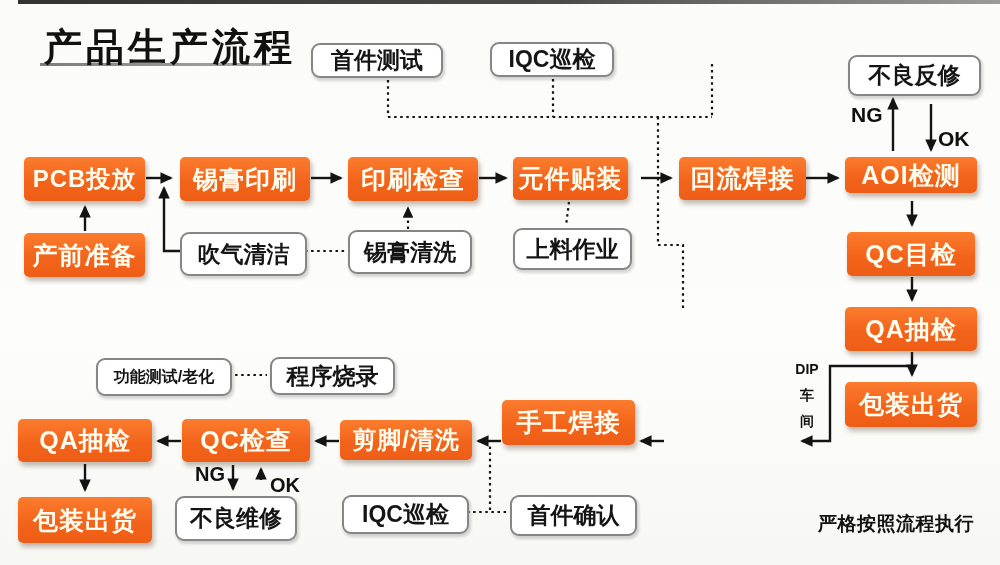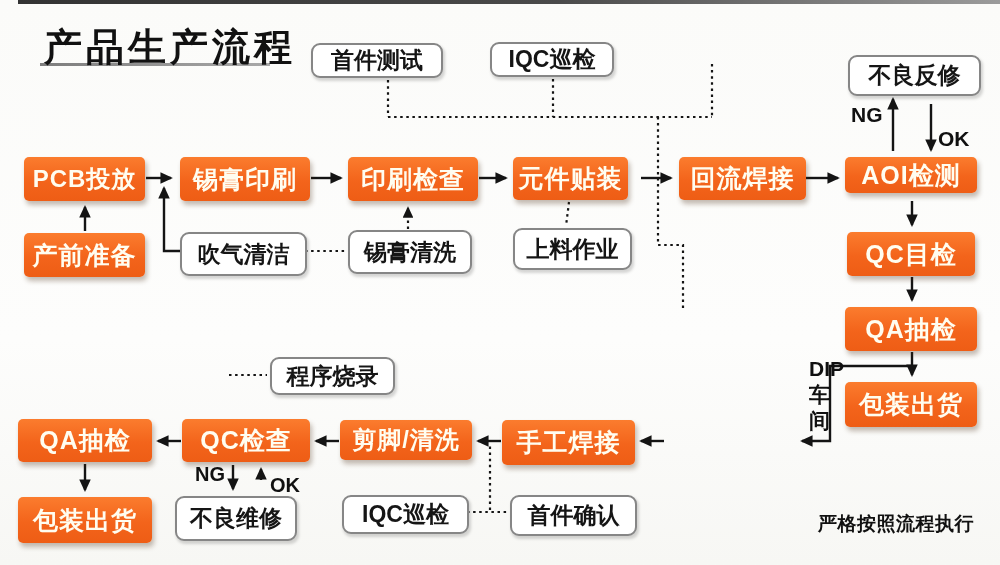--- a/index.html
+++ b/index.html
@@ -33,22 +33,22 @@
   }
   #top-strip{
     position:absolute;left:18px;top:0;width:982px;height:4px;
     background:linear-gradient(90deg,#333 0%,#4a4a4a 55%,#9b9b9b 100%);
   }
   #footer-note{
     position:absolute;left:818px;top:511px;font-size:19px;font-weight:800;color:#111;
     letter-spacing:.5px;
   }
   #dip-label{
-    position:absolute;left:786px;top:356px;width:42px;
-    font-size:21px;font-weight:800;color:#101010;line-height:26px;margin-left:23px;
+    position:absolute;left:786px;top:356px;width:42px;text-align:center;
+    font-size:14px;font-weight:800;color:#101010;line-height:26px;
   }
   svg{position:absolute;left:0;top:0;z-index:1;}
   .obox,.wbox,.lbl,#title,#footer-note,#dip-label{z-index:2;}
 </style>
 </head>
 <body>
 
 <div id="stage">
 
   <div id="top-strip"></div>
@@ -116,32 +116,33 @@
 
   <div class="obox" style="left:24px;top:233px;width:121px;height:44px">产前准备</div>
   <div class="wbox" style="left:180px;top:232px;width:123px;height:40px">吹气清洁</div>
   <div class="wbox" style="left:348px;top:230px;width:120px;height:40px">锡膏清洗</div>
   <div class="wbox" style="left:513px;top:228px;width:115px;height:38px">上料作业</div>
   <div class="obox" style="left:847px;top:232px;width:128px;height:44px">QC目检</div>
 
   <div class="obox" style="left:845px;top:307px;width:132px;height:44px">QA抽检</div>
   <div class="obox" style="left:845px;top:382px;width:132px;height:45px">包装出货</div>
 
+  <div class="wbox" style="left:96px;top:358px;width:132px;height:34px;font-size:16px;font-weight:700">功能测试/老化</div>
   <div class="wbox" style="left:270px;top:357px;width:121px;height:34px">程序烧录</div>
 
   <div id="dip-label">
     <div>DIP</div>
     <div>车</div>
     <div>间</div>
   </div>
 
   <div class="obox" style="left:18px;top:419px;width:134px;height:43px">QA抽检</div>
   <div class="obox" style="left:182px;top:419px;width:128px;height:43px">QC检查</div>
   <div class="obox" style="left:340px;top:420px;width:132px;height:40px;font-size:24px">剪脚/清洗</div>
-  <div class="obox" style="left:502px;top:420px;width:133px;height:45px">手工焊接</div>
+  <div class="obox" style="left:502px;top:400px;width:133px;height:45px">手工焊接</div>
 
   <div class="lbl" style="left:195px;top:463px;font-size:20px">NG</div>
   <div class="lbl" style="left:270px;top:474px;font-size:20px">OK</div>
 
   <div class="obox" style="left:18px;top:497px;width:134px;height:46px">包装出货</div>
   <div class="wbox" style="left:175px;top:496px;width:118px;height:41px">不良维修</div>
   <div class="wbox" style="left:342px;top:495px;width:123px;height:35px">IQC巡检</div>
   <div class="wbox" style="left:510px;top:495px;width:123px;height:37px">首件确认</div>
 
   <div id="footer-note">严格按照流程执行</div>

